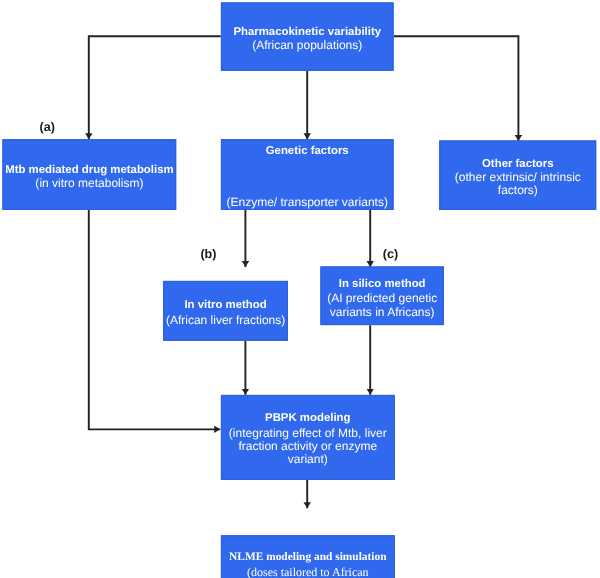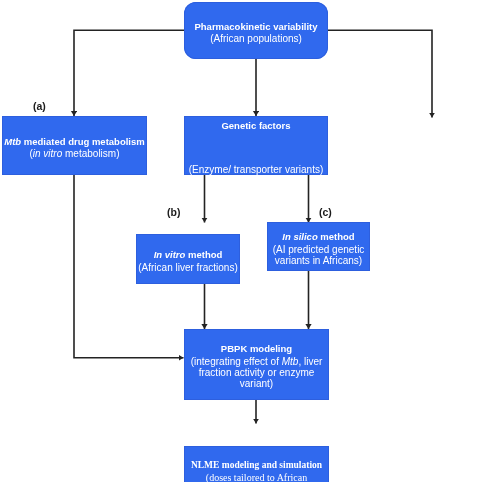--- a/index.html
+++ b/index.html
@@ -7,21 +7,21 @@
   body{width:500px;height:482px;overflow:hidden;
        font-family:"Liberation Sans",sans-serif;
        -webkit-font-smoothing:antialiased;}
   #stage{position:relative;width:500px;height:482px;background:#ffffff;}
   svg.connectors{position:absolute;left:0;top:0;width:500px;height:482px;pointer-events:none;}
   .node{position:absolute;box-sizing:border-box;display:flex;flex-direction:column;
         align-items:center;justify-content:center;text-align:center;color:#ffffff;padding-top:4px;
         background:#3069EE;box-shadow:inset 0 0 0 1px #2D5FDE;}
   .t1{font-weight:bold;font-size:9.5px;line-height:12.6px;white-space:nowrap;}
   .t2{font-size:10px;line-height:11.2px;}
-  .it{font-style:italic;margin-top:39px;}
+  .it{margin-top:39px;}
   .lbl{position:absolute;font-weight:bold;font-size:10.5px;color:#1b1b1b;white-space:nowrap;}
 </style>
 </head>
 <body>
 
 <div id="stage">
 
   <svg class="connectors" viewBox="0 0 500 482">
     <defs>
       <marker id="ah" markerWidth="10" markerHeight="8" refX="5.0" refY="3.1" orient="auto" markerUnits="userSpaceOnUse">
@@ -34,35 +34,39 @@
       <path d="M328,30.2 L432,30.2 L432,117.5" marker-end="url(#ah)"></path>
       <path d="M204.5,175 L204.5,222.5" marker-end="url(#ah)"></path>
       <path d="M308.5,175 L308.5,222.5" marker-end="url(#ah)"></path>
       <path d="M204.5,272 L204.5,329" marker-end="url(#ah)"></path>
       <path d="M308.5,271 L308.5,329" marker-end="url(#ah)"></path>
       <path d="M74,175 L74,357.8 L183.5,357.8" marker-end="url(#ah)"></path>
       <path d="M256,387 L256,423.5" marker-end="url(#ah)"></path>
     </g>
   </svg>
 
-  <div class="node" id="n-pk" style="left:184px;top:2px;width:144px;height:57px;border-radius:12px;">
+  <div class="node" id="n-pk" style="left:184px;top:2px;width:144px;height:57px;">
     <div class="t1"><span>Pharmacokinetic variability</span></div>
     <div class="t2"><span>(African populations)</span></div>
   </div>
 
   <div class="node" id="n-mtb" style="left:2px;top:116px;width:145px;height:59px;">
     <div class="t1"><span class="it">Mtb</span><span> mediated drug metabolism</span></div>
     <div class="t2"><span>(</span><span class="it">in vitro</span><span> metabolism)</span></div>
   </div>
 
   <div class="node" id="n-gen" style="left:184px;top:116px;width:144px;height:59px;justify-content:space-between;">
     <div class="t1"><span>Genetic factors</span></div>
     <div class="t2"><span>(Enzyme/ transporter variants)</span></div>
   </div>
 
+  <div class="node" id="n-oth" style="left:366px;top:117px;width:131px;height:58px;">
+    <div class="t1"><span>Other factors</span></div>
+    <div class="t2"><span>(other extrinsic/ intrinsic factors)</span></div>
+  </div>
 
   <div class="node" id="n-ivt" style="left:136px;top:234px;width:104px;height:50px;">
     <div class="t1"><span class="it">In vitro</span><span> method</span></div>
     <div class="t2"><span>(African liver fractions)</span></div>
   </div>
 
   <div class="node" id="n-isl" style="left:267px;top:222px;width:103px;height:49px;">
     <div class="t1"><span class="it">In silico</span><span> method</span></div>
     <div class="t2"><span>(AI predicted genetic variants in Africans)</span></div>
   </div>

